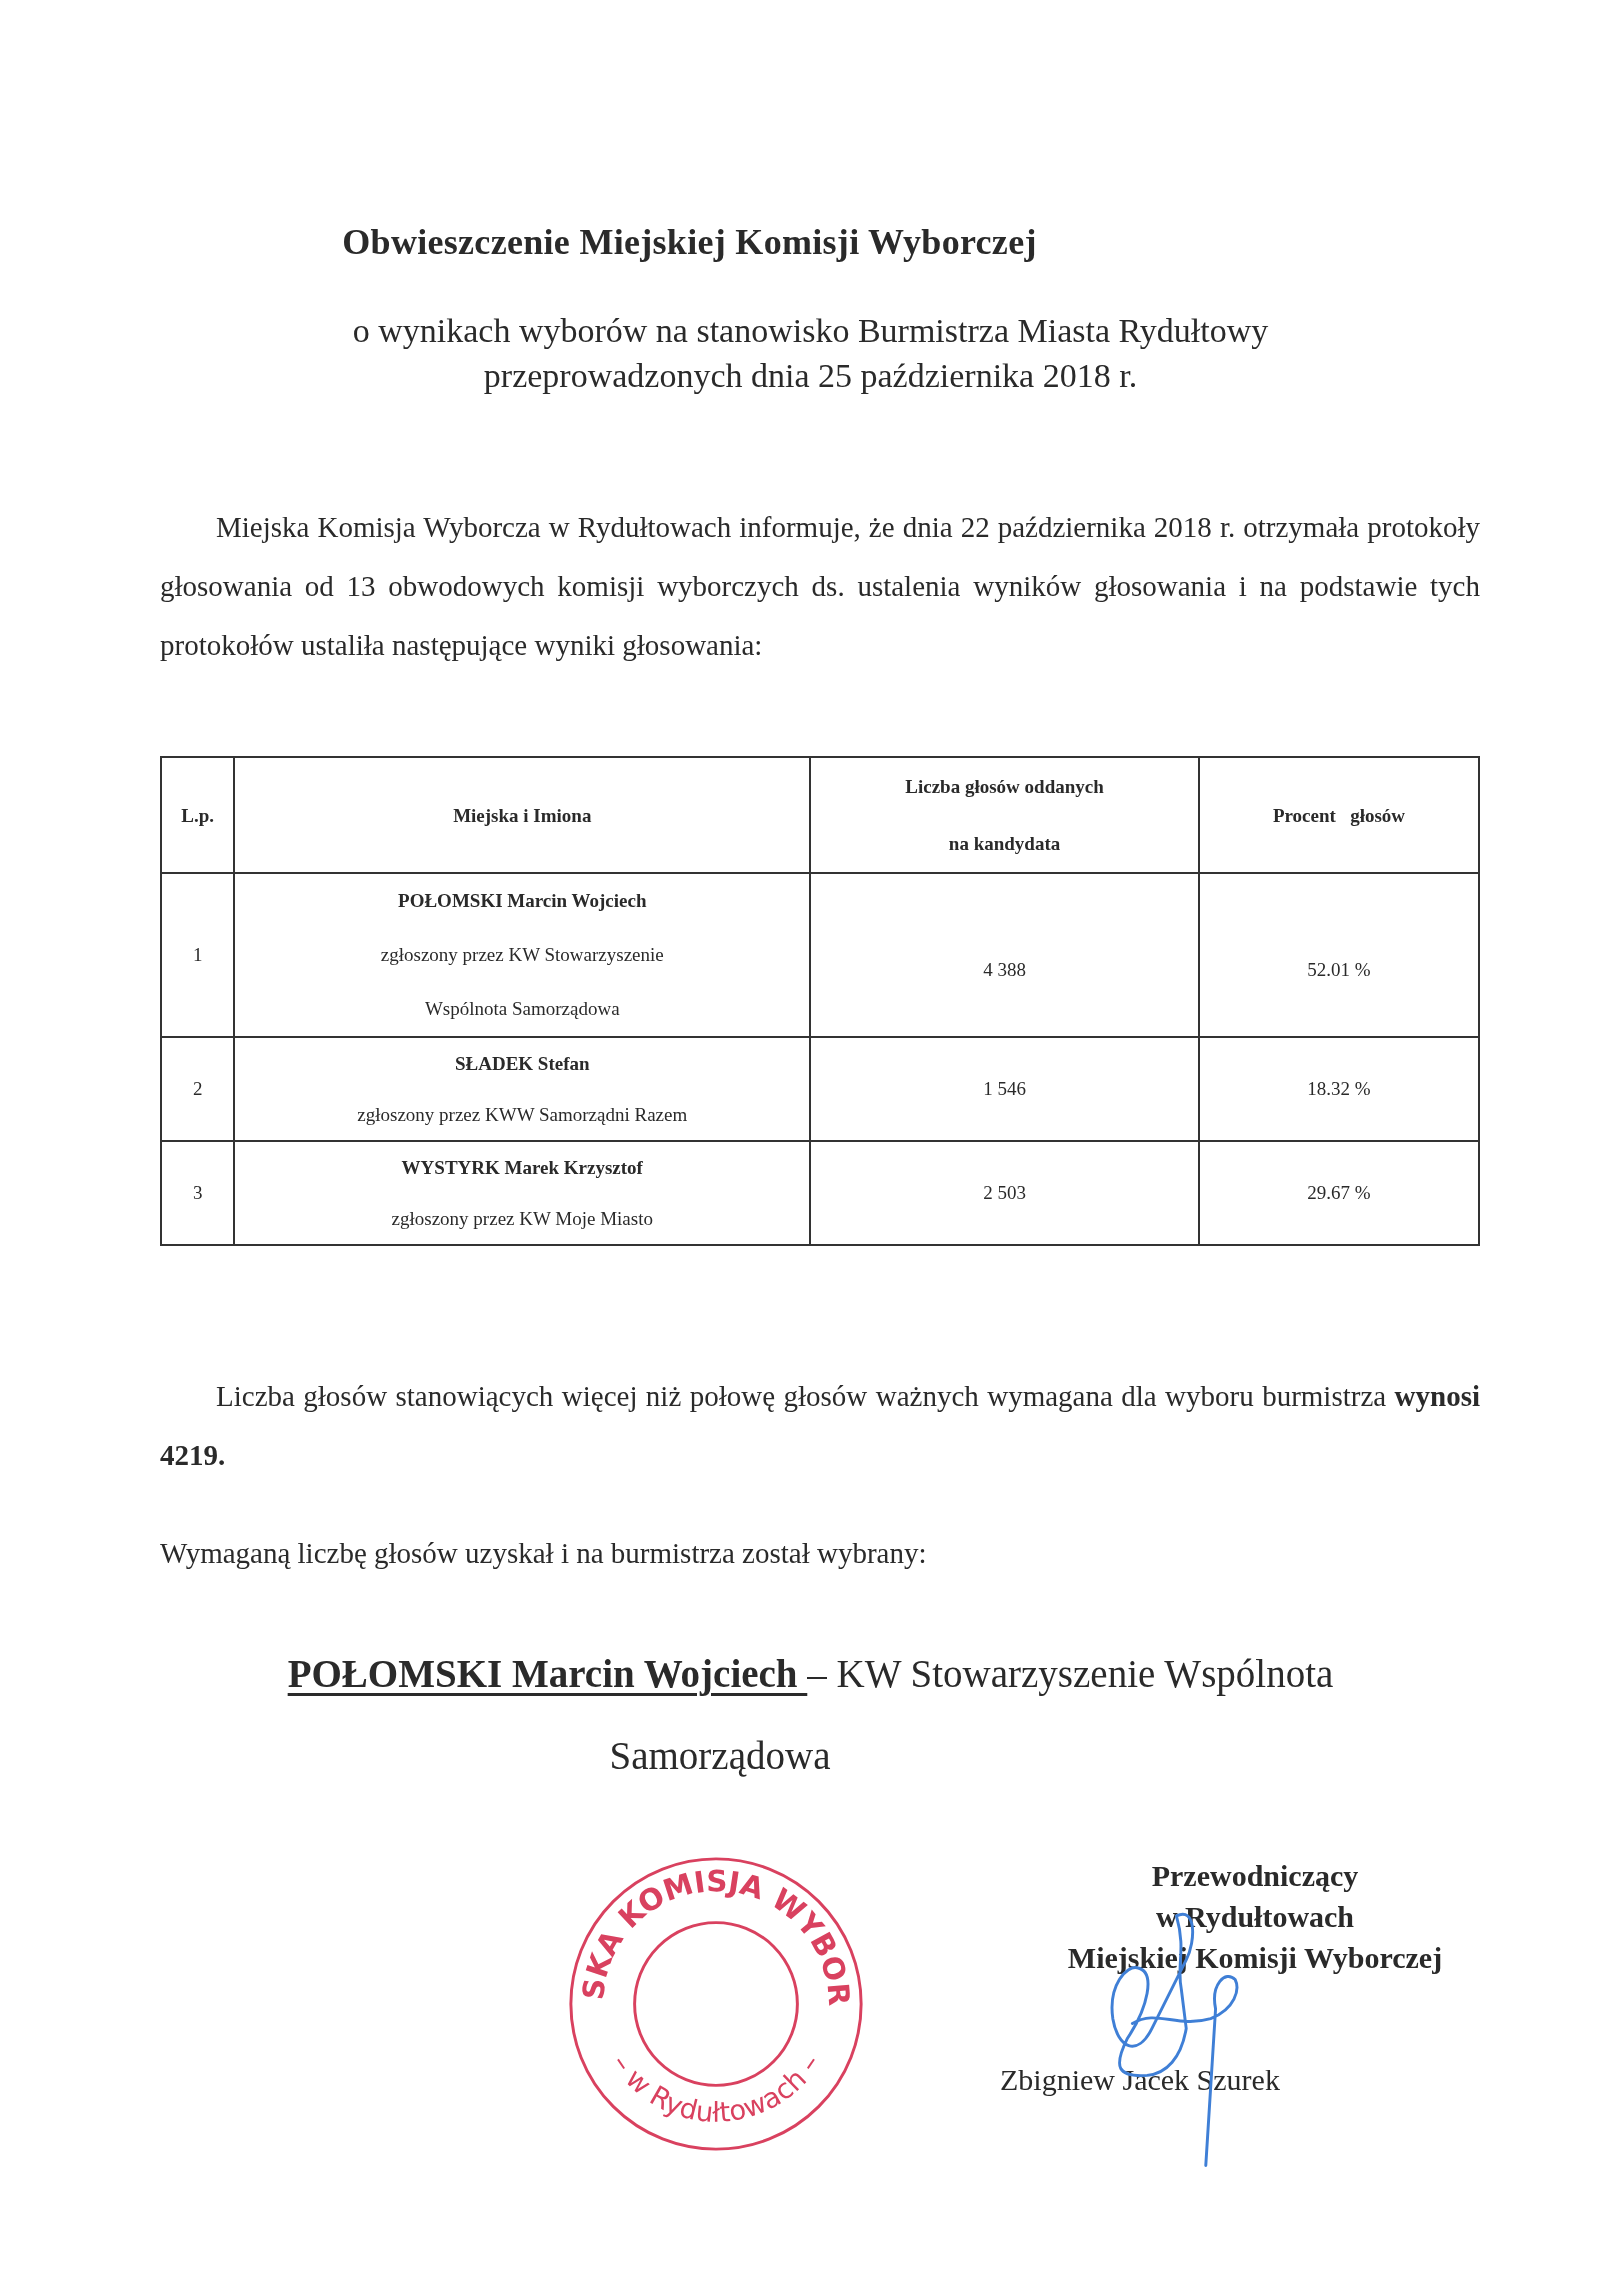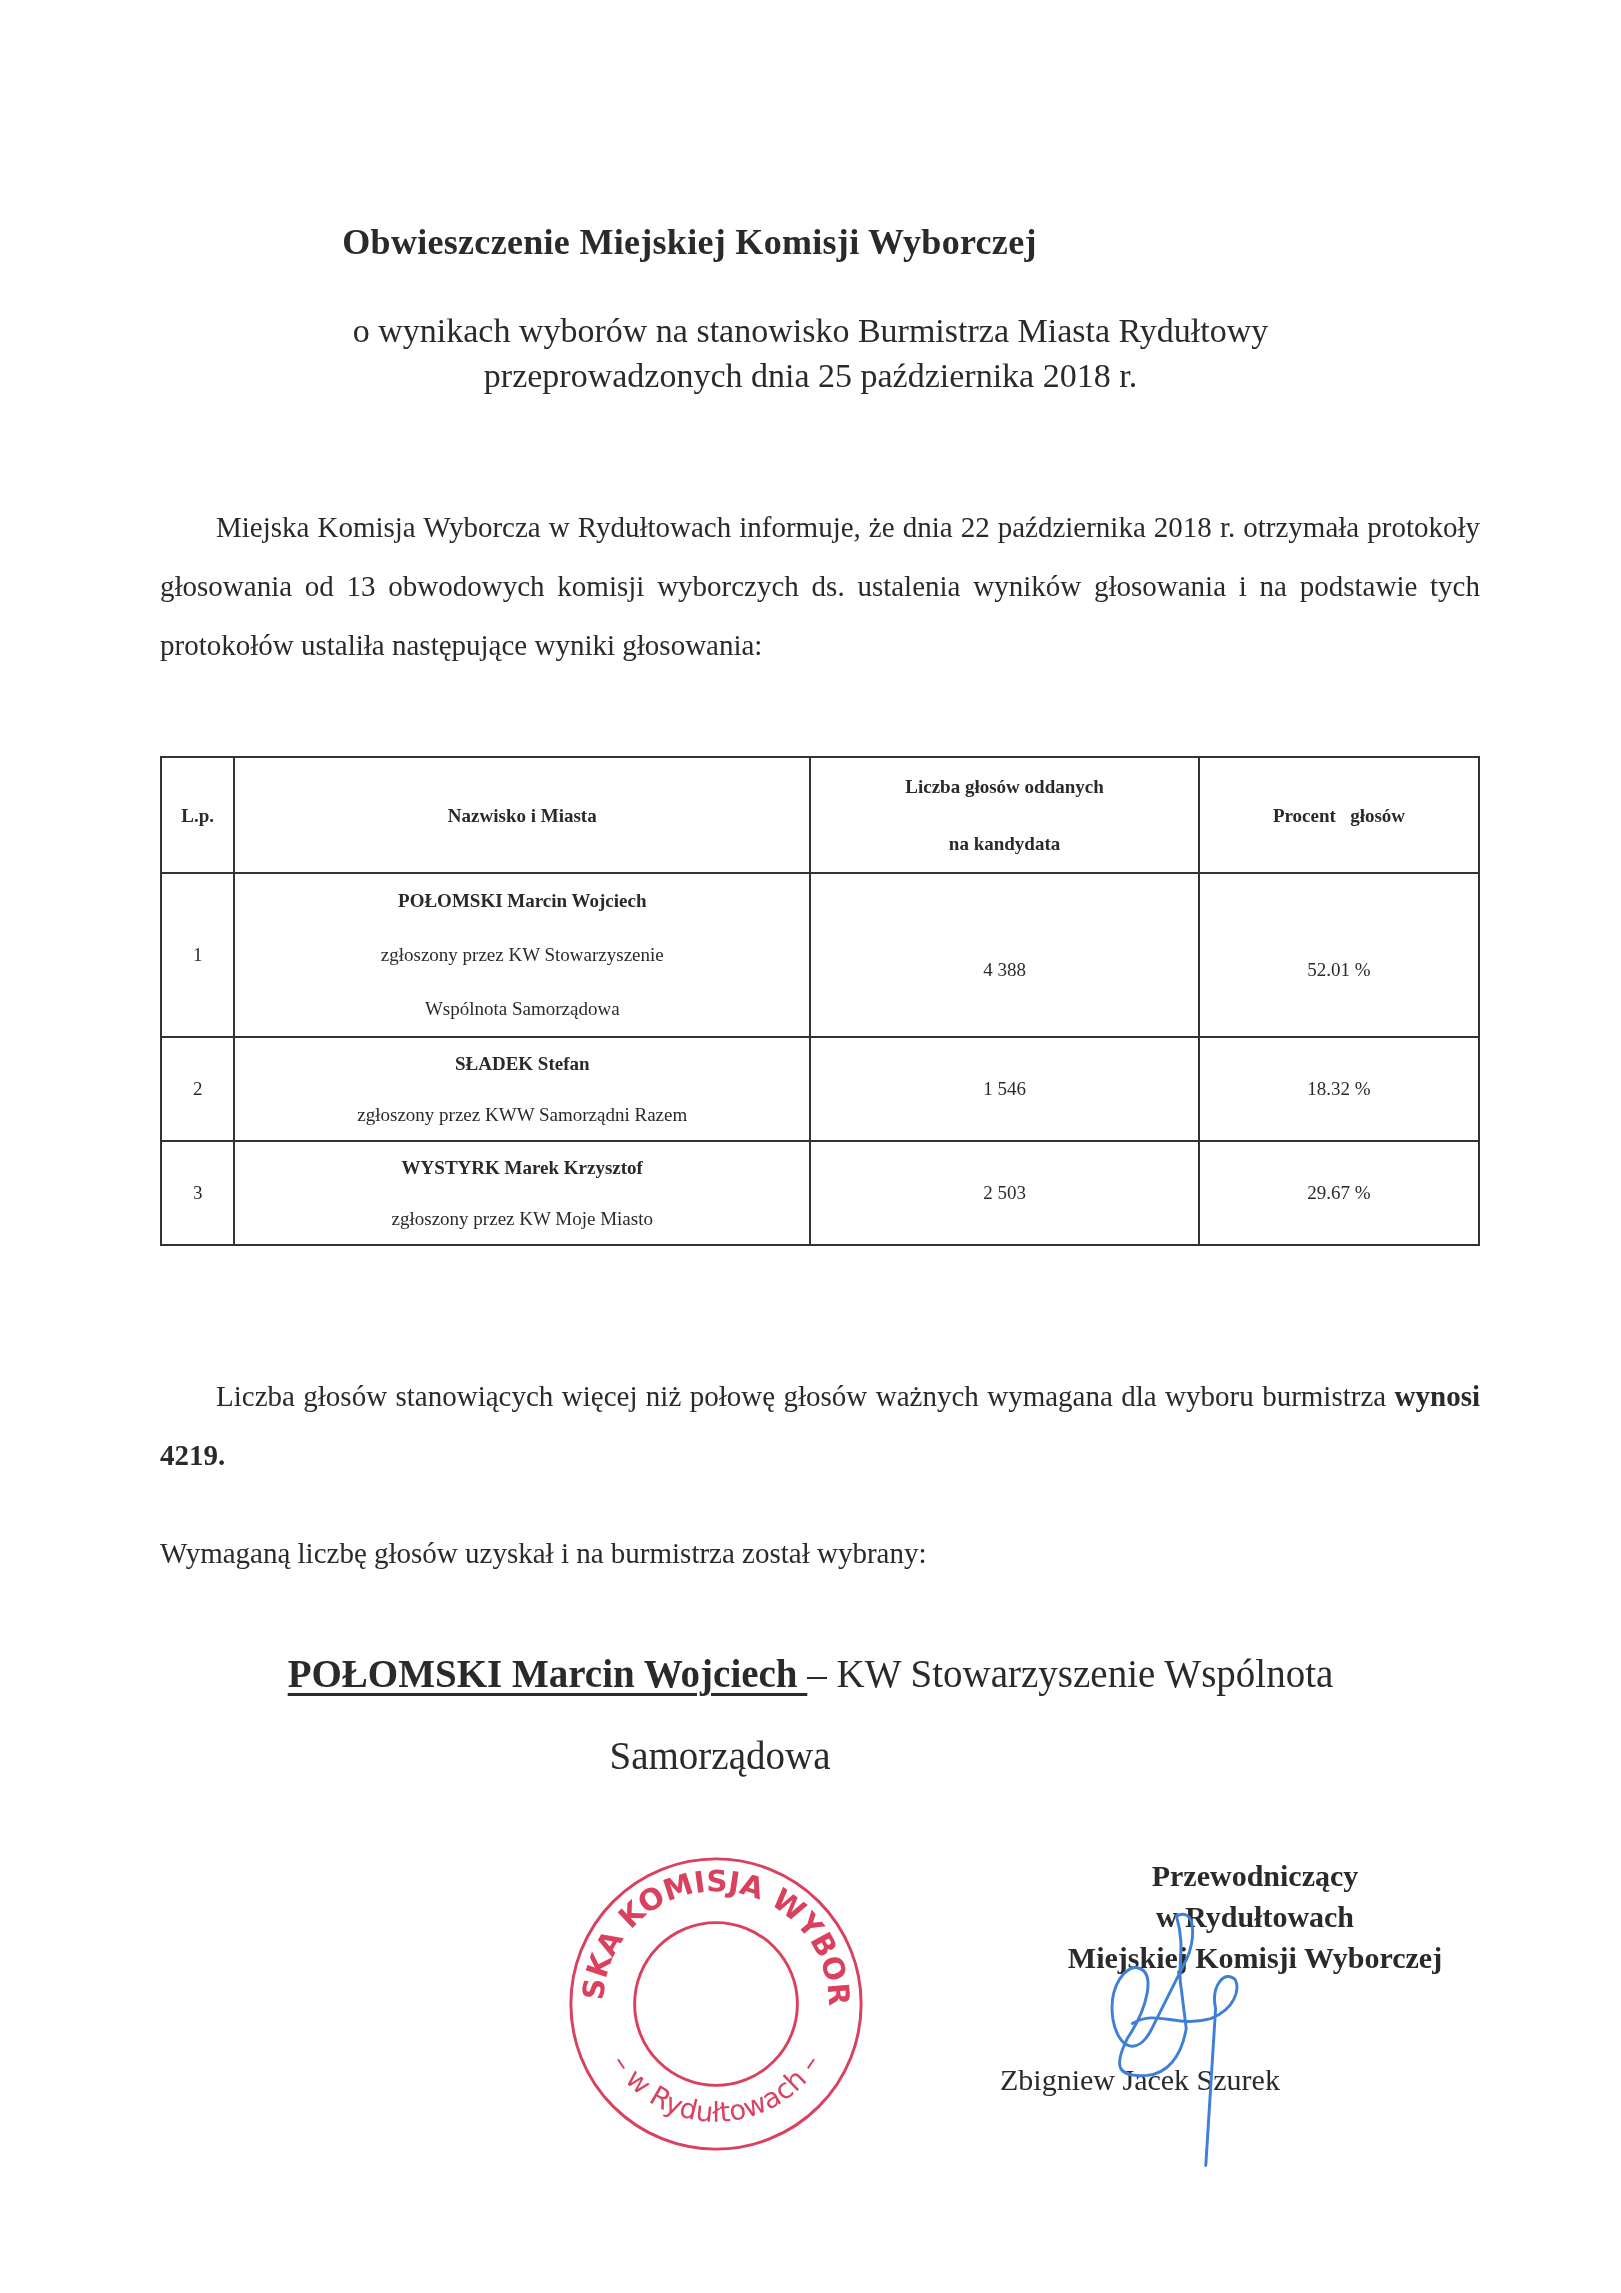--- a/index.html
+++ b/index.html
@@ -36,21 +36,21 @@
 <div class="abs title">Obwieszczenie Miejskiej Komisji Wyborczej</div>
 <div class="abs sub sub1">o wynikach wyborów na stanowisko Burmistrza Miasta Rydułtowy</div>
 <div class="abs sub sub2">przeprowadzonych  dnia 25 października 2018 r.</div>
 
 <div class="abs para p1 indent">Miejska Komisja Wyborcza w Rydułtowach informuje, że dnia 22 października 2018 r. otrzymała protokoły głosowania od 13 obwodowych komisji wyborczych ds. ustalenia wyników głosowania i na podstawie tych protokołów ustaliła następujące wyniki głosowania:</div>
 
 <table class="results">
   <tbody>
       <tr class="hdr">
     <th class="c1">L.p.</th>
-    <th class="c2">Nazwisko i Miasta</th>
+    <th class="c2">Miejska i Imiona</th>
     <th class="c3">
       <span style="display:block">Liczba głosów oddanych</span>
       <span style="display:block">na kandydata</span>
     </th>
     <th class="c4" style="white-space:pre">Procent   głosów</th>
   </tr>
   <tr class="r1">
     <td>1</td>
     <td>
       <span class="nm">POŁOMSKI Marcin Wojciech</span>

